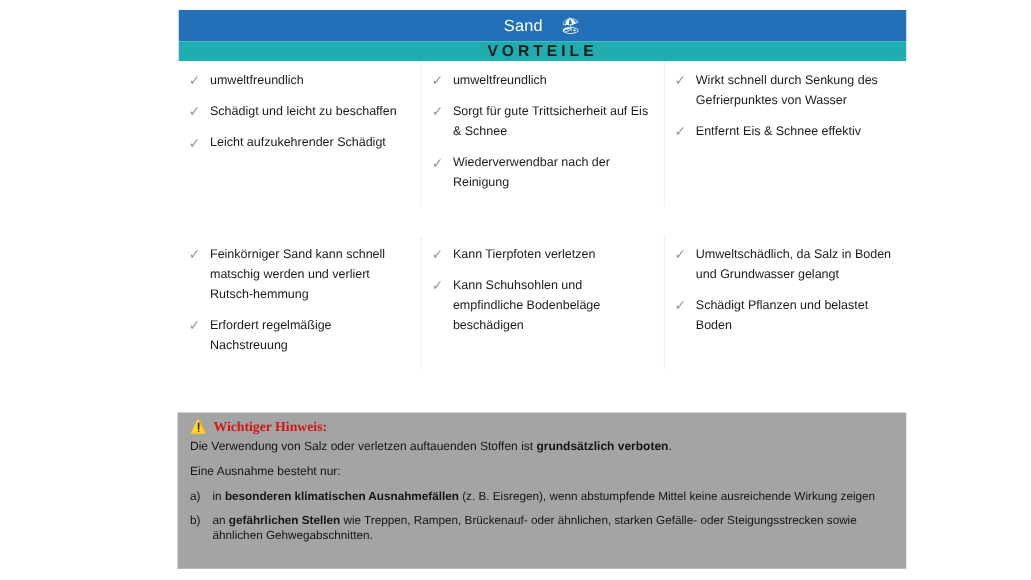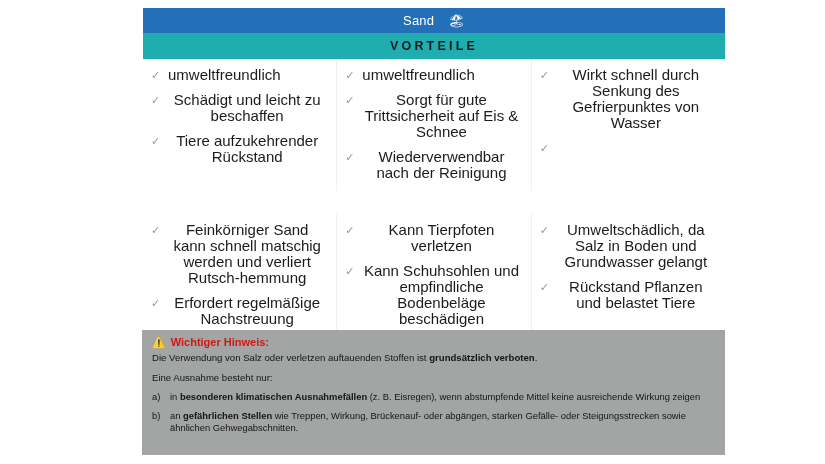--- a/index.html
+++ b/index.html
@@ -38,21 +38,21 @@
     gap: 14px;
     letter-spacing: .2px;
   }
   .col-head .emoji {
     font-size: 13px;
     line-height: 1;
   }
 
   .section-bar {
     background: #1FADB0;
-    height: 26px;
+    height: 16px;
     display: flex;
     align-items: center;
     justify-content: center;
     color: #1b1b1b;
     font-size: 12.5px;
     font-weight: bold;
     letter-spacing: 3.2px;
   }
 
   .body-row {
@@ -75,24 +75,23 @@
   }
   .bullet:last-child { margin-bottom: 0; }
   .check {
     flex: 0 0 auto;
     color: #8d9699;
     font-size: 11px;
     line-height: 16px;
     width: 10px;
   }
   .btext {
-    font-size: 15px;
+    font-size: 10px;
     line-height: 16px;
     color: #1b1b1b;
-    text-align: center;
   }
 
   .section-gap { height: 23px; background: #ffffff; }
 
   
   #notice-box {
     position: absolute;
     left: 142px;
     top: 330px;
     width: 583px;
@@ -105,20 +104,21 @@
     display: flex;
     align-items: center;
     gap: 5px;
     margin-bottom: 3px;
   }
   .warn-icon { font-size: 11px; line-height: 1; }
   .notice-title-text {
     color: #d41515;
     font-weight: bold;
     font-size: 11px;
+    font-family: Liberation Serif, serif;
   }
   .notice-line {
     font-size: 9.6px;
     line-height: 13px;
     color: #141414;
     margin-bottom: 7px;
   }
   .notice-line b { font-weight: bold; }
 
   .notice-item {
@@ -152,21 +152,21 @@
         <div class="bullet">
           <span class="check">✓</span>
           <span class="btext">umweltfreundlich</span>
         </div>
         <div class="bullet">
           <span class="check">✓</span>
           <span class="btext">Schädigt und leicht zu beschaffen</span>
         </div>
         <div class="bullet">
           <span class="check">✓</span>
-          <span class="btext">Tiere aufzukehrender Rückstand</span>
+          <span class="btext">Leicht aufzukehrender Schädigt</span>
         </div>
       </div>
     <div class="body-col">
         <div class="bullet">
           <span class="check">✓</span>
           <span class="btext">umweltfreundlich</span>
         </div>
         <div class="bullet">
           <span class="check">✓</span>
           <span class="btext">Sorgt für gute Trittsicherheit auf Eis &amp; Schnee</span>
@@ -176,20 +176,21 @@
           <span class="btext">Wiederverwendbar  nach der Reinigung</span>
         </div>
       </div>
     <div class="body-col">
         <div class="bullet">
           <span class="check">✓</span>
           <span class="btext">Wirkt schnell durch Senkung des Gefrierpunktes von Wasser</span>
         </div>
         <div class="bullet">
           <span class="check">✓</span>
+          <span class="btext">Entfernt  Eis &amp; Schnee effektiv</span>
         </div>
       </div>
   </div>
 
   <div class="section-gap"></div>
 
   <div class="body-row">
     <div class="body-col">
         <div class="bullet">
           <span class="check">✓</span>
@@ -210,21 +211,21 @@
           <span class="btext">Kann Schuhsohlen und empfindliche Bodenbeläge beschädigen</span>
         </div>
       </div>
     <div class="body-col">
         <div class="bullet">
           <span class="check">✓</span>
           <span class="btext">Umweltschädlich, da Salz in Boden und Grundwasser gelangt</span>
         </div>
         <div class="bullet">
           <span class="check">✓</span>
-          <span class="btext">Rückstand Pflanzen und belastet Tiere</span>
+          <span class="btext">Schädigt Pflanzen und belastet Boden</span>
         </div>
       </div>
   </div>
 </div>
 
 <div id="notice-box">
   <div class="notice-title">
     <span class="warn-icon">⚠️</span>
     <span class="notice-title-text">Wichtiger Hinweis:</span>
   </div>
@@ -235,15 +236,15 @@
 
   <div class="notice-line">Eine Ausnahme besteht  nur:</div>
 
   <div class="notice-item">
     <span class="notice-marker">a)</span>
     <span class="notice-item-text"><span>in </span><b>besonderen klimatischen Ausnahmefällen</b><span> (z. B. Eisregen), wenn abstumpfende Mittel keine ausreichende  Wirkung zeigen</span></span>
   </div>
 
   <div class="notice-item">
     <span class="notice-marker">b)</span>
-    <span class="notice-item-text"><span>an </span><b>gefährlichen  Stellen</b><span> wie Treppen, Wirkung, Brückenauf- oder abgängen, starken Gefälle- oder Steigungsstrecken sowie ähnlichen Gehwegabschnitten.</span></span>
+    <span class="notice-item-text"><span>an </span><b>gefährlichen  Stellen</b><span> wie Treppen, Rampen, Brückenauf- oder ähnlichen, starken Gefälle- oder Steigungsstrecken sowie ähnlichen Gehwegabschnitten.</span></span>
   </div>
 </div>
 
 </body></html>

